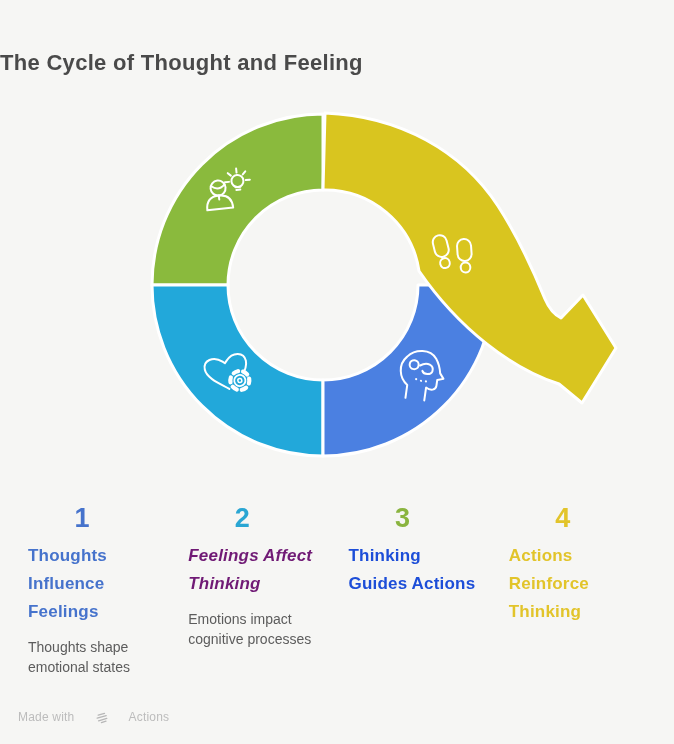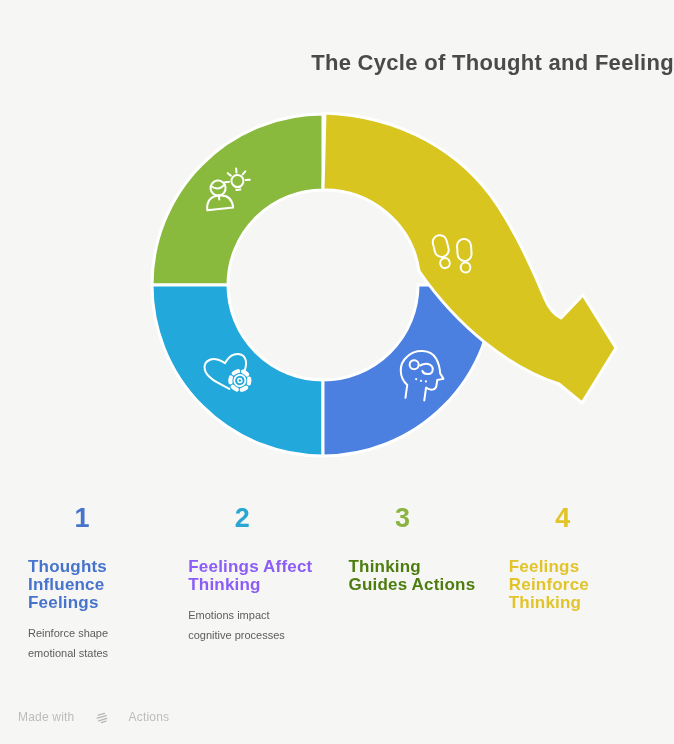--- a/index.html
+++ b/index.html
@@ -1,31 +1,31 @@
 <!DOCTYPE html>
 <html><head>
 <meta charset="utf-8">
 <style>
   html,body{margin:0;padding:0;}
   body{background:#f6f6f4;font-family:"Liberation Sans",sans-serif;}
   .page{position:relative;width:674px;height:744px;background:#f6f6f4;overflow:hidden;}
 
-  .title{position:absolute;top:50px;left:0;width:674px;margin:0;text-align:right;
+  .title{position:absolute;top:50px;left:0;width:674px;margin:0;text-align:left;
          font-size:22px;font-weight:700;color:#4a4a4a;letter-spacing:.3px;}
 
   .diagram{position:absolute;top:0;left:0;}
 
   .steps{position:absolute;top:502px;left:28px;width:614px;
          display:grid;grid-template-columns:repeat(4,1fr);column-gap:27px;}
   .step{min-width:0;}
   .step-number{width:108px;margin:0;text-align:center;
                font-size:27px;font-weight:700;line-height:32px;}
-  .step-heading{width:131px;margin:24px 0 11px;font-size:17px;font-weight:700;
-                line-height:18px;letter-spacing:.2px;}
-  .step-description{width:124px;margin:0;font-size:11px;line-height:20px;color:#5c5c5c;}
+  .step-heading{width:131px;margin:8px 0 11px;font-size:17px;font-weight:700;
+                line-height:28px;letter-spacing:.2px;}
+  .step-description{width:124px;margin:0;font-size:14px;line-height:20px;color:#5c5c5c;}
 
   .footer{position:absolute;left:18px;top:710px;display:flex;align-items:center;gap:20px;
           font-size:12px;color:#bcbcbc;letter-spacing:.2px;}
   .footer svg{display:block;}
 </style>
 </head>
 <body>
 
 <div class="page">
 
@@ -86,37 +86,37 @@
         </g>
       </g>
     </g>
   </svg>
 
   <div class="steps">
 
     <div class="step">
       <div class="step-number" style="color: rgb(70, 115, 204);">1</div>
       <h3 class="step-heading" style="color: rgb(70, 115, 204);">Thoughts Influence Feelings</h3>
-      <p class="step-description">Reinforce shape emotional states</p>
+      <p class="step-description">Thoughts shape emotional states</p>
     </div>
 
     <div class="step">
       <div class="step-number" style="color: rgb(42, 166, 211);">2</div>
-      <h3 class="step-heading" style="color: #8b5cf6;">Feelings Affect Thinking</h3>
+      <h3 class="step-heading" style="color: #701a75; font-style: italic;">Feelings Affect Thinking</h3>
       <p class="step-description">Emotions impact cognitive processes</p>
     </div>
 
     <div class="step">
       <div class="step-number" style="color: rgb(138, 180, 63);">3</div>
-      <h3 class="step-heading" style="color: #4d7c0f;">Thinking Guides Actions</h3>
+      <h3 class="step-heading" style="color: #1d4ed8;">Thinking Guides Actions</h3>
     </div>
 
     <div class="step">
       <div class="step-number" style="color: rgb(226, 196, 42);">4</div>
-      <h3 class="step-heading" style="color: rgb(226, 196, 42);">Feelings Reinforce Thinking</h3>
+      <h3 class="step-heading" style="color: rgb(226, 196, 42);">Actions Reinforce Thinking</h3>
     </div>
 
   </div>
 
   <div class="footer">
     <span>Made with</span>
     <svg width="14" height="14" viewBox="0 0 14 14">
       <g stroke="#b7b7b7" stroke-width="1.3" fill="none" stroke-linecap="round">
         <path d="M 3.2 5.2 L 9.5 3.4"></path>
         <path d="M 2.2 8.2 L 11.2 5.6"></path>

